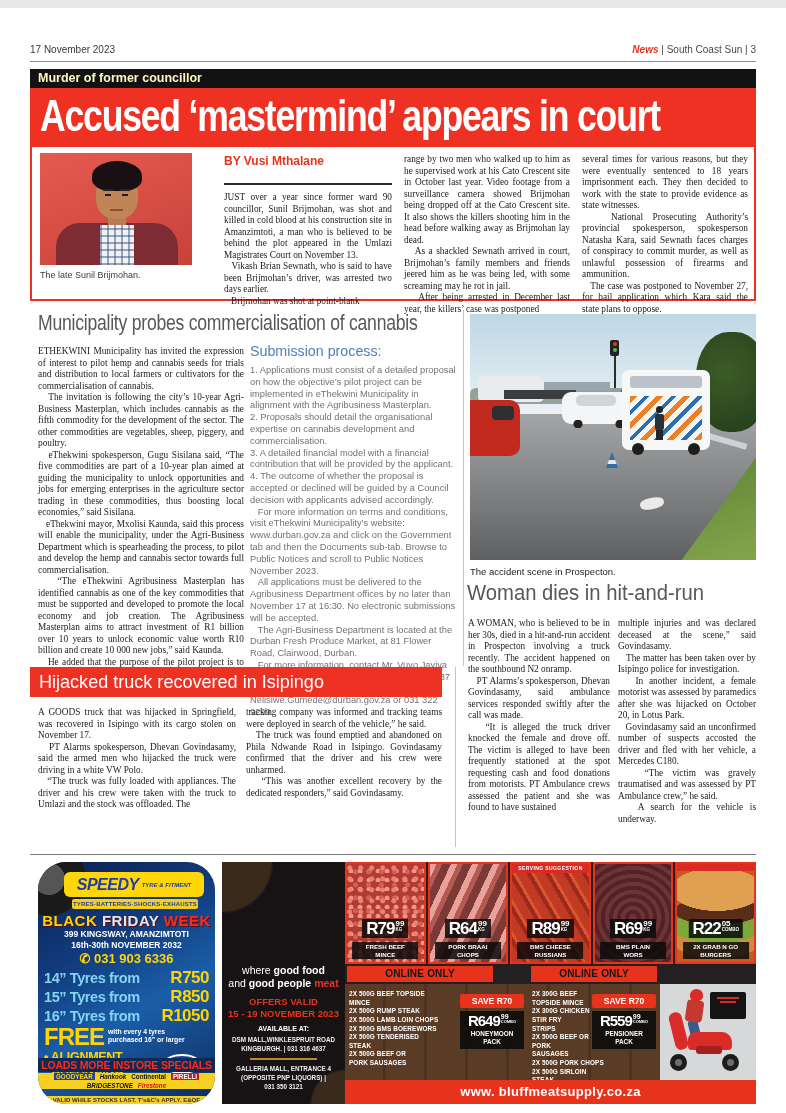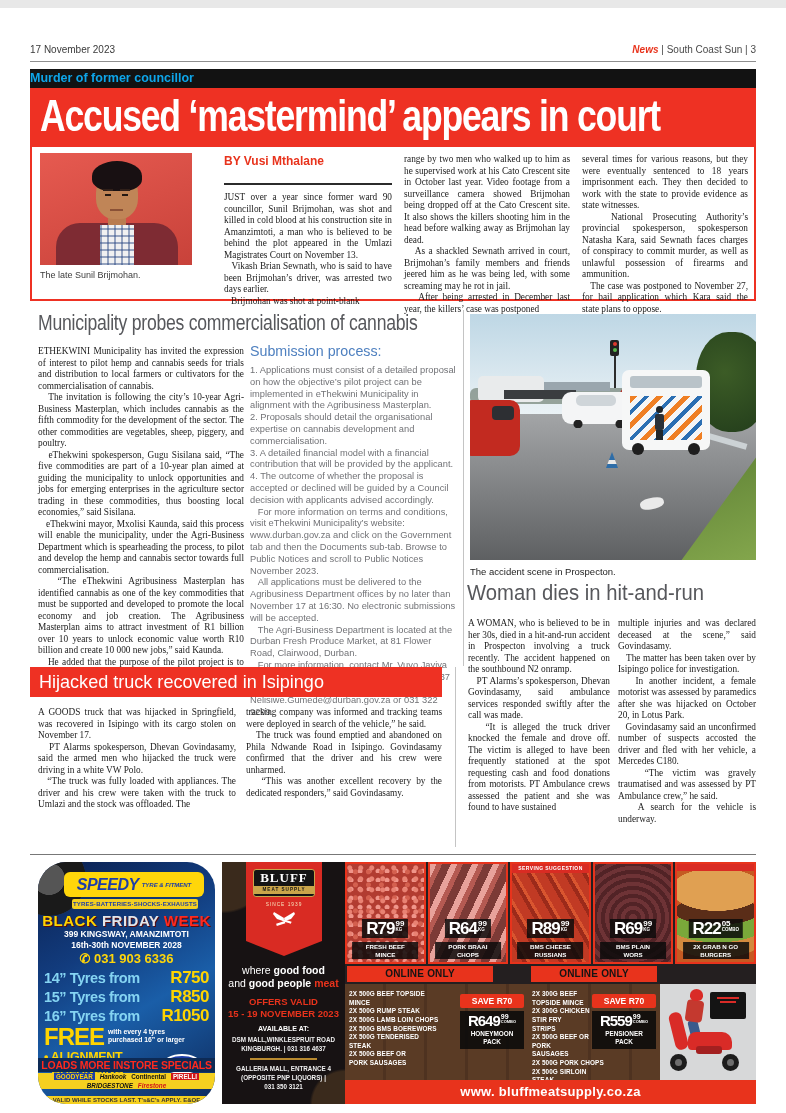--- a/index.html
+++ b/index.html
@@ -7,22 +7,22 @@
   .page { position:relative; width:786px; height:1113px; margin:8px auto; background:#fff; overflow:hidden; }
   .abs { position:absolute; }
 
   
   .hdr-date { left:30px; top:36px; font-size:10px; color:#3a3a3a; }
   .hdr-right { right:30px; top:36px; font-size:10px; color:#4a4a4a; }
   .hdr-right .news { color:#e8331c; font-weight:bold; font-style:italic; }
   .hdr-rule { left:30px; top:53px; width:726px; height:1px; background:#8f8f8f; }
 
   
-  .kicker-bar { left:30px; top:61px; width:726px; height:19px; background:#121212; color:#0ea5e9;
-                font-size:12.5px; font-weight:bold; line-height:19px; }
+  .kicker-bar { left:30px; top:61px; width:726px; height:19px; background:#121212; color:#fef9c3;
+                font-size:12.5px; font-weight:bold; line-height:19px; padding-left:8px; }
   .mega-banner { left:30px; top:80px; width:726px; height:57px; background:#ee3123; overflow:hidden; }
   .mega-head { position:absolute; left:10px; top:2px; color:#fff; font-weight:800; font-size:45px;
                letter-spacing:-1.5px; white-space:nowrap; transform:scaleX(0.79); transform-origin:left top; }
   .murder-box { left:30px; top:137px; width:726px; height:156px; background:#fff; border:2px solid #ee3123; }
   .portrait { left:40px; top:145px; width:152px; height:112px; background:linear-gradient(160deg,#e65a50,#c8423a);
               overflow:hidden; }
   .por-hair { position:absolute; left:52px; top:8px; width:50px; height:30px; background:#181012; border-radius:50% 50% 38% 38%; }
   .por-face { position:absolute; left:56px; top:18px; width:42px; height:48px; background:#c08557; border-radius:46% 46% 42% 42%; }
   .por-brow1 { position:absolute; left:63px; top:36px; width:10px; height:2px; background:#30201a; }
   .por-brow2 { position:absolute; left:80px; top:36px; width:10px; height:2px; background:#30201a; }
@@ -366,21 +366,21 @@
       <span class="big">SPEEDY</span>
       <span class="small">TYRE &amp; FITMENT</span>
     </div>
     <div class="sp-strip">TYRES·BATTERIES·SHOCKS·EXHAUSTS</div>
     <div class="sp-bfw">
       <span class="w1">BLACK</span>
       <span class="w2">FRIDAY</span>
       <span class="w3">WEEK</span>
     </div>
     <div class="sp-addr">399 KINGSWAY, AMANZIMTOTI</div>
-    <div class="sp-dates">16th-30th NOVEMBER 2028</div>
+    <div class="sp-dates">16th-30th NOVEMBER 2032</div>
     <div class="sp-phone">
       <span>✆</span>
       <span>031 903 6336</span>
     </div>
     <div class="sp-deals">
       <div class="sp-deal">
         <span class="lbl">14” Tyres from</span>
         <span class="prc">R750</span>
       </div>
       <div class="sp-deal">
@@ -412,37 +412,20 @@
       <span class="bl bl-conti">Continental</span>
       <span class="bl bl-pirelli">PIRELLI</span>
       <span class="bl bl-bridge">BRIDGESTONE</span>
       <span class="bl bl-fire">Firestone</span>
     </div>
     <div class="sp-disc">VALID WHILE STOCKS LAST. T's&amp;C's APPLY. E&amp;OE</div>
   </div>
 
   <div class="abs bluff">
     <div class="bf-left">
-      <div class="bf-ribbon">
-        <div class="bf-logobox">
-          <div class="b">BLUFF</div>
-          <div class="ms">MEAT SUPPLY</div>
-        </div>
-        <div class="bf-since">SINCE 1939</div>
-        <div class="bf-cleaver">
-          <svg width="24" height="16" viewBox="0 0 24 16">
-            <g fill="#fff">
-              <path d="M2 2 L12 8 L11 11 L5 9 L1 4 Z"></path>
-              <rect x="11" y="9" width="9" height="2.2" transform="rotate(18 11 9)"></rect>
-              <path d="M22 2 L12 8 L13 11 L19 9 L23 4 Z"></path>
-              <rect x="4" y="11" width="9" height="2.2" transform="rotate(-18 13 12)"></rect>
-            </g>
-          </svg>
-        </div>
-      </div>
       <div class="bf-slogan">
         <span>where </span><span class="bold">good food</span><br>
         <span>and </span><span class="bold">good people </span><span class="red">meat</span>
       </div>
       <div class="bf-offers">
         <div>OFFERS VALID</div>
         <div>15 - 19 NOVEMBER 2023</div>
       </div>
       <div class="bf-avail">AVAILABLE AT:</div>
       <div class="bf-store1">DSM MALL,WINKLESPRUIT ROAD

